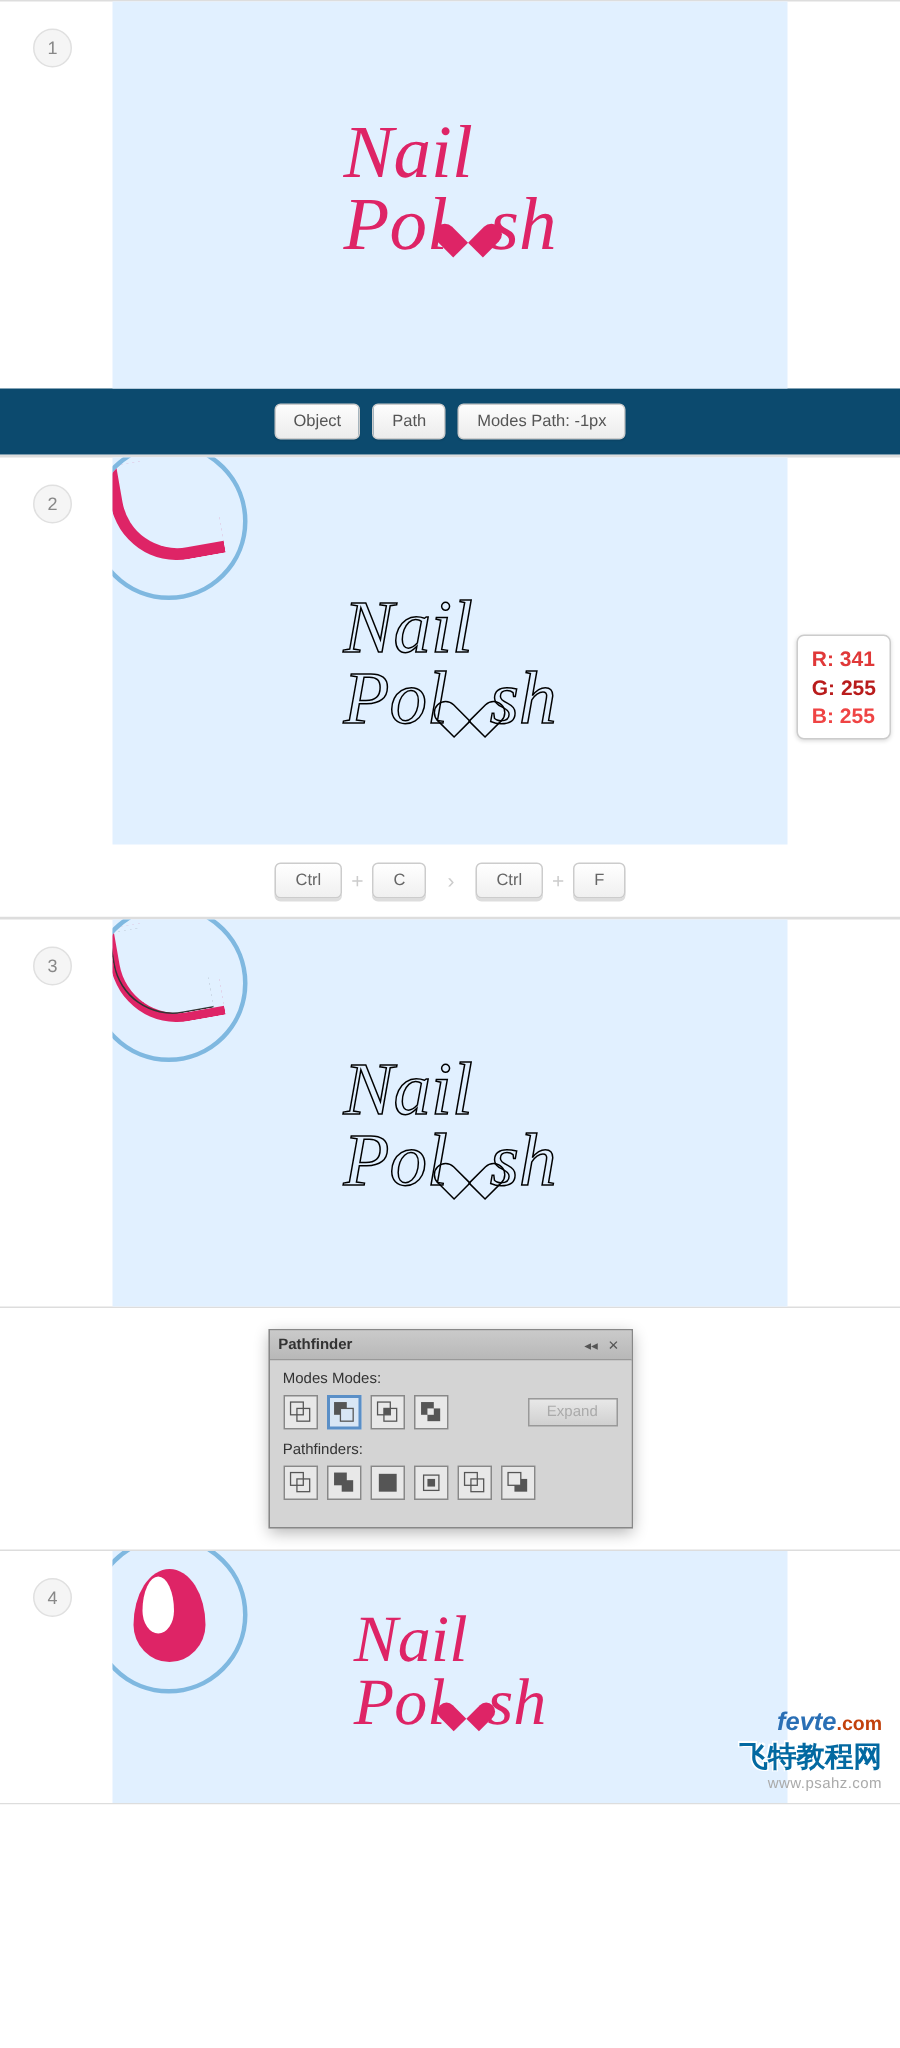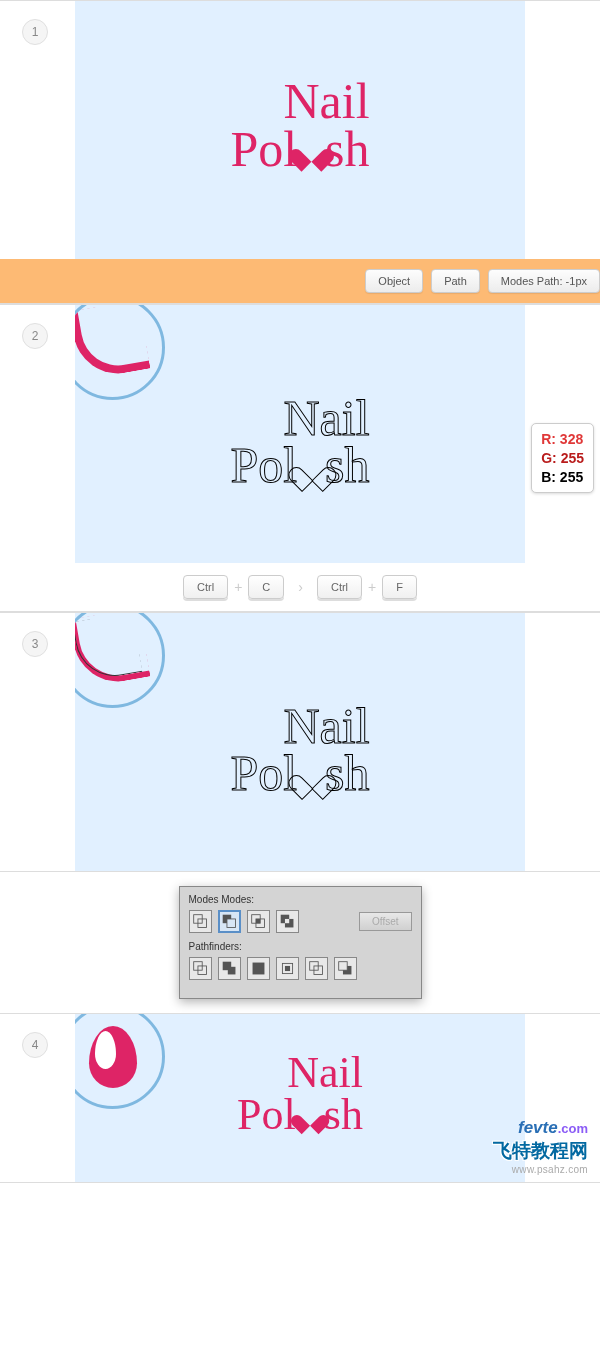--- a/index.html
+++ b/index.html
@@ -2,58 +2,58 @@
 <html><head>
 <meta charset="utf-8">
 <style>
 *{box-sizing:border-box;margin:0;padding:0}
 body{background:#fff;font-family:Arial,sans-serif;width:600px}
 .container{width:600px;position:relative}
 .step{position:relative;border-top:1px solid #ddd;border-bottom:1px solid #ddd}
 .step-num{position:absolute;left:22px;top:18px;width:26px;height:26px;border-radius:50%;background:#f5f5f5;border:1px solid #e0e0e0;display:flex;align-items:center;justify-content:center;font-size:12px;color:#888;z-index:5}
 .canvas{background:#e1f0ff;margin:0 75px;height:258px;position:relative;overflow:hidden}
 .canvas4{height:168px}
-.script-text{font-family:'Brush Script MT',cursive;font-size:50px;color:#de2466;text-align:right;line-height:0.95;position:absolute;left:50%;top:50%;transform:translate(-50%,-55%);white-space:nowrap}
+.script-text{font-family:'Brush Script MT',cursive;font-size:50px;font-style:italic;color:#de2466;text-align:left;line-height:0.95;position:absolute;left:50%;top:50%;transform:translate(-50%,-55%);white-space:nowrap}
 .script-text.outlined{color:transparent;-webkit-text-stroke:1px #000}
 .heart{display:inline-block;position:relative;width:28px;height:28px;vertical-align:middle}
 .heart::before,.heart::after{content:'';position:absolute;width:14px;height:22px;border-radius:14px 14px 0 0;background:#de2466}
 .heart::before{left:14px;transform:rotate(45deg);transform-origin:0 100%}
 .heart::after{left:0;transform:rotate(-45deg);transform-origin:100% 100%}
 .heart.outline::before,.heart.outline::after{background:transparent;border:1.5px solid #000}
 .zoom-circle{position:absolute;left:-15px;top:-10px;width:105px;height:105px;border:3px solid #7fb8e0;border-radius:50%;background:#e1f0ff;z-index:3;display:flex;align-items:center;justify-content:center;overflow:hidden}
 .zoom-curve{width:70px;height:70px;border:8px solid #de2466;border-top:none;border-right:none;border-radius:0 0 0 45px;transform:rotate(-10deg);margin-top:-15px;margin-left:-5px}
 .zoom-curve.double{position:relative}
 .zoom-curve.double::after{content:'';position:absolute;left:-4px;top:3px;width:60px;height:60px;border:1px solid #333;border-top:none;border-right:none;border-radius:0 0 0 40px}
 .nail-shape{width:48px;height:62px;background:#de2466;border-radius:50% 50% 50% 50%/60% 60% 40% 40%;position:relative}
 .nail-shape::after{content:'';position:absolute;left:6px;top:5px;width:21px;height:38px;background:#fff;border-radius:50% 50% 50% 50%/60% 60% 40% 40%}
-.button-row{display:flex;justify-content:flex-end;gap:8px;padding:10px 0;background:#fdba74}
+.button-row{display:flex;justify-content:center;gap:8px;padding:10px 12px;background:#0c4a6e}
 .ui-btn{background:linear-gradient(#fdfdfd,#ececec);border:1px solid #ccc;border-radius:4px;padding:5px 12px;font-size:11px;color:#555;box-shadow:0 1px 1px rgba(0,0,0,.08)}
 .key-row{display:flex;justify-content:center;align-items:center;gap:6px;padding:12px 0;background:#fff}
 .key{background:linear-gradient(#fff,#f0f0f0);border:1px solid #ccc;border-radius:4px;padding:5px 13px;font-size:11px;color:#666;box-shadow:0 2px 0 #ddd;min-width:26px;text-align:right}
 .key-sep{color:#ccc;font-size:14px}
 .rgb-box{position:absolute;right:6px;top:118px;background:#fff;border:1px solid #ccc;border-radius:5px;padding:6px 9px 5px;font-size:14px;font-weight:bold;line-height:1.35;box-shadow:0 1px 3px rgba(0,0,0,.15);z-index:10}
 .rgb-r{color:#e03838}
 .rgb-g{color:#b91c1c}
-.rgb-b{color:#000000}
+.rgb-b{color:#ef4444}
 .pathfinder-wrap{display:flex;justify-content:center;padding:14px 0;background:#fff}
 .pathfinder{width:243px;background:#d4d4d4;border:1px solid #888;font-size:10px;color:#333;box-shadow:0 3px 10px rgba(0,0,0,.3)}
 .pf-titlebar{background:linear-gradient(#cacaca,#b8b8b8);border-bottom:1px solid #999;padding:4px 6px;display:flex;align-items:center;justify-content:space-between}
 .pf-title{font-weight:bold;font-size:10px}
 .pf-controls{display:flex;gap:4px;align-items:center}
 .pf-ctrl{width:11px;height:11px;display:flex;align-items:center;justify-content:center;font-size:9px;color:#555;cursor:pointer}
 .pf-body{padding:7px 9px 10px;background:#d4d4d4}
 .pf-label{font-size:10px;color:#333;margin-bottom:5px}
 .pf-row{display:flex;gap:6px;align-items:center;margin-bottom:8px}
 .pf-icon{width:23px;height:23px;border:1px solid #888;background:#e8e8e8;display:flex;align-items:center;justify-content:center;position:relative;cursor:pointer}
 .pf-icon.selected{border:2px solid #5a8fc7;background:#d8e6f5}
 .pf-icon svg{width:17px;height:17px}
 .pf-expand{margin-left:auto;padding:3px 12px;background:linear-gradient(#e8e8e8,#d0d0d0);border:1px solid #999;font-size:10px;color:#aaa;cursor:default}
 .watermark{position:absolute;right:12px;bottom:8px;text-align:right;font-size:17px;z-index:20}
 .wm-line1{color:#2a6fb5;font-weight:bold;font-style:italic}
-.wm-line1 .c{color:#8b5cf6;font-style:normal;font-size:13px}
+.wm-line1 .c{color:#c2410c;font-style:normal;font-size:13px}
 .wm-line2{color:#0369a1;font-weight:bold;font-size:19px;text-shadow:1px 1px 0 #fff,-1px -1px 0 #fff,1px -1px 0 #fff,-1px 1px 0 #fff}
 .wm-line3{color:#aaa;font-size:10px;letter-spacing:0.3px}
 </style>
 </head>
 <body>
 
 <div class="container">
 
 <div class="step">
   <div class="step-num">1</div>
@@ -66,21 +66,21 @@
   <div class="button-row">
     <div class="ui-btn">Object</div>
     <div class="ui-btn">Path</div>
     <div class="ui-btn">Modes Path: -1px</div>
   </div>
 </div>
 
 <div class="step" style="position:relative">
   <div class="step-num">2</div>
   <div class="rgb-box">
-    <div class="rgb-r">R: 328</div>
+    <div class="rgb-r">R: 341</div>
     <div class="rgb-g">G: 255</div>
     <div class="rgb-b">B: 255</div>
   </div>
   <div class="canvas">
     <div class="zoom-circle">
       <div class="zoom-curve"></div>
     </div>
     <div class="script-text outlined" style="top:55%">
       <span>Nail</span><br>
       <span>Pol</span><span class="heart outline"></span><span>sh</span>
@@ -105,20 +105,27 @@
     </div>
     <div class="script-text outlined" style="top:55%">
       <span>Nail</span><br>
       <span>Pol</span><span class="heart outline"></span><span>sh</span>
     </div>
   </div>
 </div>
 
 <div class="pathfinder-wrap">
   <div class="pathfinder">
+    <div class="pf-titlebar">
+      <span class="pf-title">Pathfinder</span>
+      <div class="pf-controls">
+        <span class="pf-ctrl">◂◂</span>
+        <span class="pf-ctrl">✕</span>
+      </div>
+    </div>
     <div class="pf-body">
       <div class="pf-label">Modes Modes:</div>
       <div class="pf-row">
         <div class="pf-icon">
               <svg viewBox="0 0 20 20">
                 <rect x="2" y="2" width="10" height="10" fill="none" stroke="#555"></rect>
                 <rect x="7" y="7" width="10" height="10" fill="none" stroke="#555"></rect>
               </svg>
             </div>
         <div class="pf-icon selected">
@@ -134,21 +141,21 @@
                 <rect x="7" y="7" width="5" height="5" fill="#555"></rect>
               </svg>
             </div>
         <div class="pf-icon">
               <svg viewBox="0 0 20 20">
                 <rect x="2" y="2" width="10" height="10" fill="#555"></rect>
                 <rect x="7" y="7" width="10" height="10" fill="#555"></rect>
                 <rect x="7" y="7" width="5" height="5" fill="#e8e8e8"></rect>
               </svg>
             </div>
-        <div class="pf-expand">Offset</div>
+        <div class="pf-expand">Expand</div>
       </div>
       <div class="pf-label">Pathfinders:</div>
       <div class="pf-row">
         <div class="pf-icon">
               <svg viewBox="0 0 20 20">
                 <rect x="2" y="2" width="10" height="10" fill="none" stroke="#555"></rect>
                 <rect x="7" y="7" width="10" height="10" fill="none" stroke="#555"></rect>
               </svg>
             </div>
         <div class="pf-icon">

